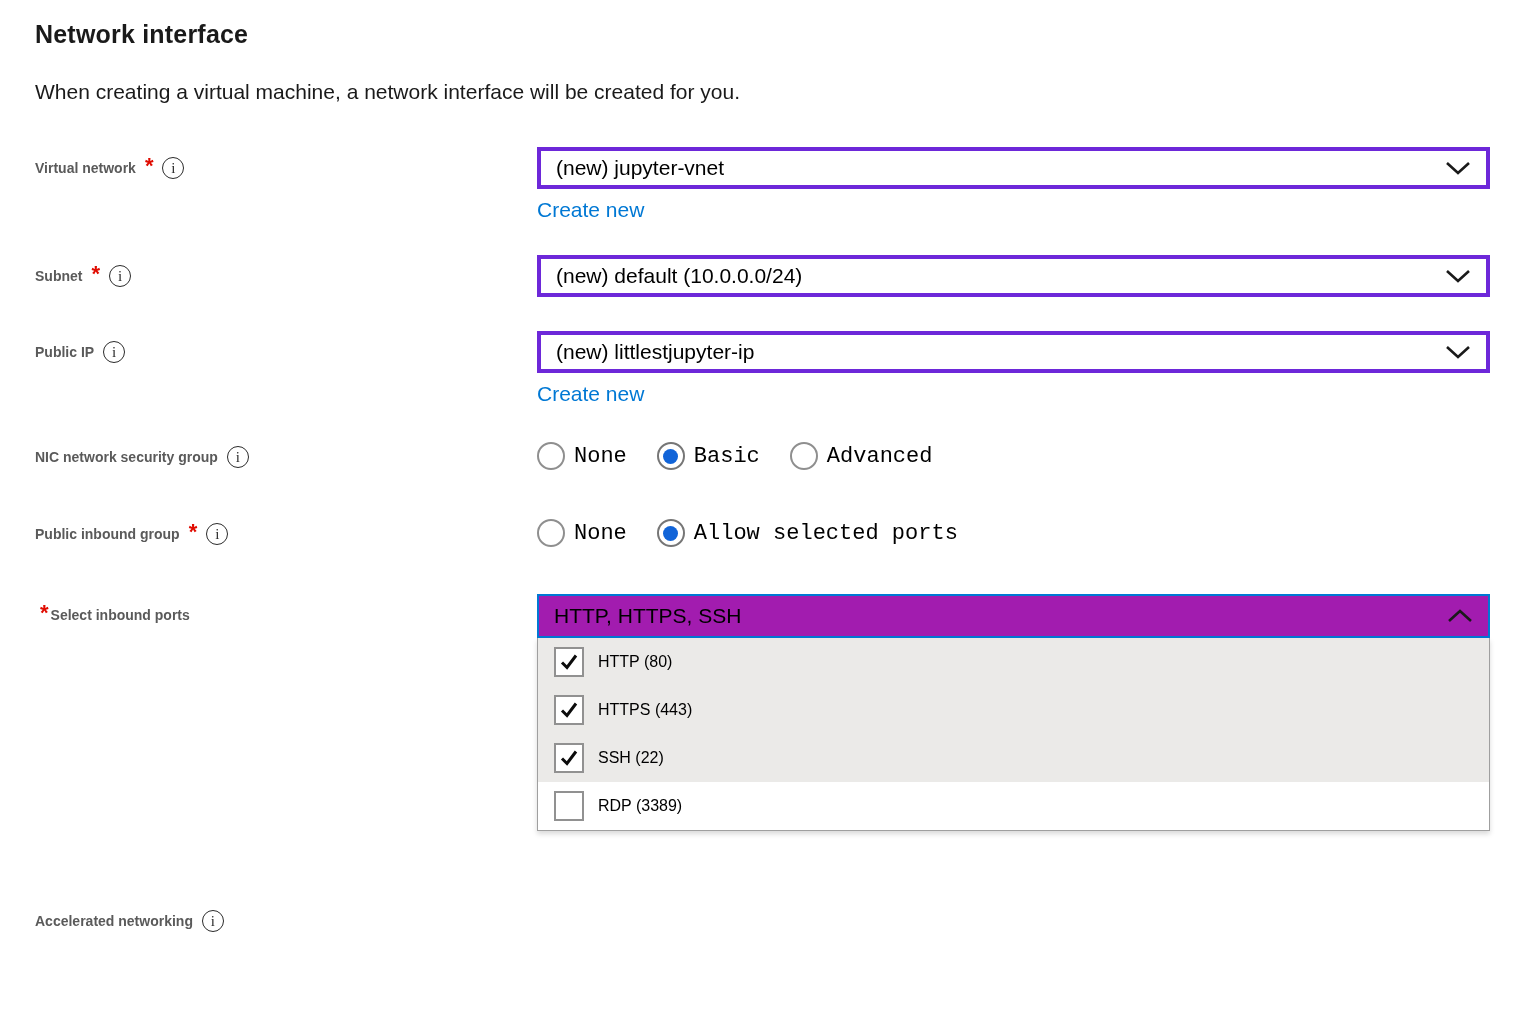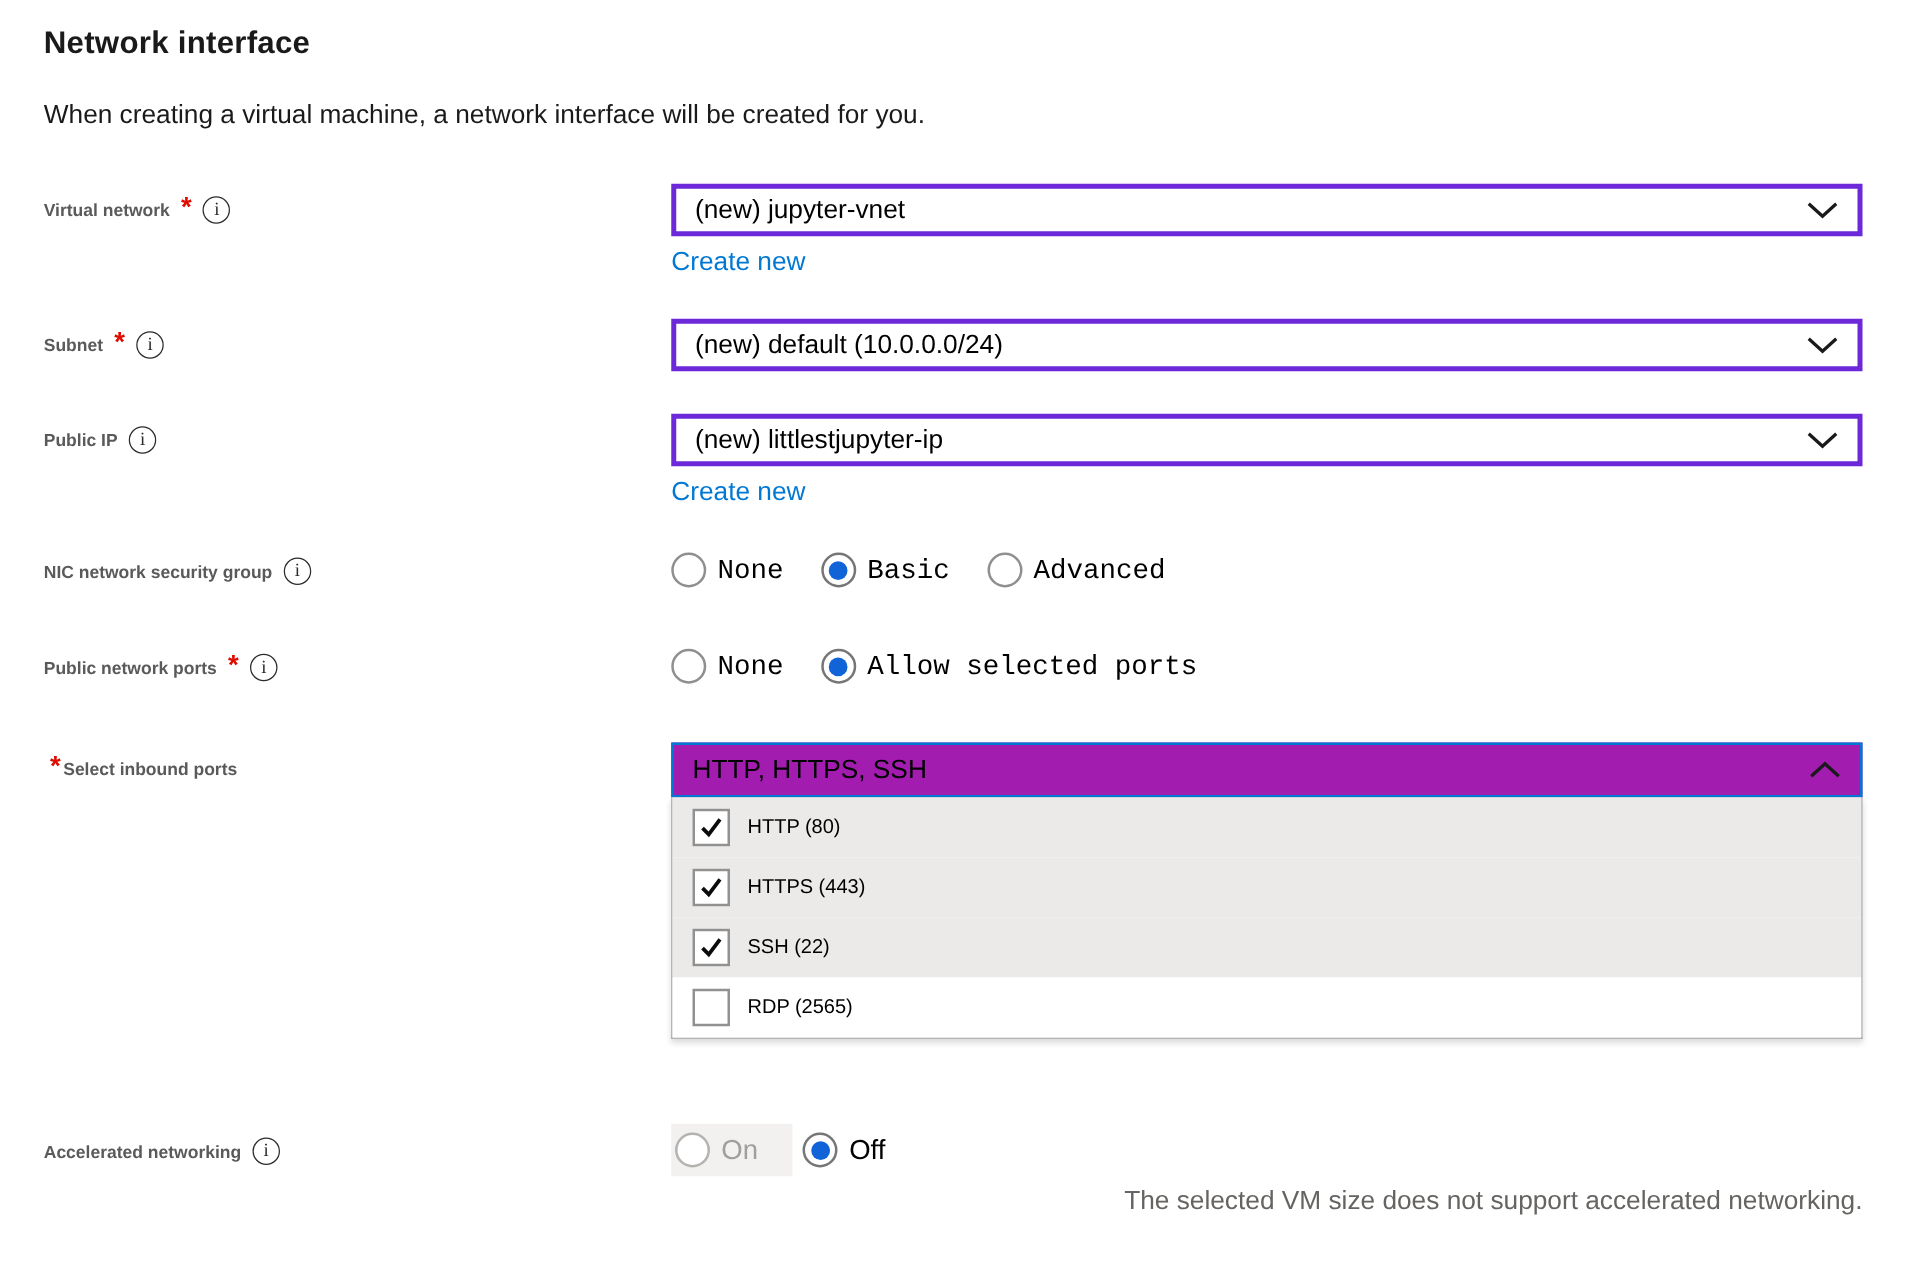--- a/index.html
+++ b/index.html
@@ -148,21 +148,21 @@
         <label class="radio-item">
           <span class="radio-circle"></span>
           <span class="radio-label">Advanced</span>
         </label>
       </div>
     </div>
   </div>
 
   <div class="field-row row-ports">
     <div class="label-col h-radio">
-      <span class="field-label">Public network ports</span>
+      <span class="field-label">Public inbound group</span>
       <span class="req-star">*</span>
       <span class="info-icon"></span>
     </div>
     <div class="control-col">
       <div class="radio-group">
         <label class="radio-item">
           <span class="radio-circle"></span>
           <span class="radio-label">None</span>
         </label>
         <label class="radio-item selected">
@@ -209,39 +209,26 @@
             <svg width="20" height="20" viewBox="0 0 20 20">
                 <path d="M3 10.5 L8 15.5 L17 3.5" fill="none" stroke="#0b0b0b" stroke-width="3"></path>
               </svg>
           </span>
           <span class="option-label">SSH (22)</span>
         </div>
         <div class="dropdown-option">
           <span class="checkbox">
             
           </span>
-          <span class="option-label">RDP (2565)</span>
+          <span class="option-label">RDP (3389)</span>
         </div>
       </div>
     </div>
   </div>
 
   <div class="field-row row-accel">
     <div class="label-col h-radio" style="height:44px;">
       <span class="field-label">Accelerated networking</span>
       <span class="info-icon"></span>
     </div>
-    <div class="control-col">
-      <div class="toggle-group">
-        <label class="toggle-on">
-          <span class="radio-circle"></span>
-          <span class="radio-label">On</span>
-        </label>
-        <label class="toggle-off">
-          <span class="radio-circle"></span>
-          <span class="radio-label">Off</span>
-        </label>
-      </div>
-      <div class="accel-note">The selected VM size does not support accelerated networking.</div>
-    </div>
   </div>
 
 </div>
 
 </body></html>

